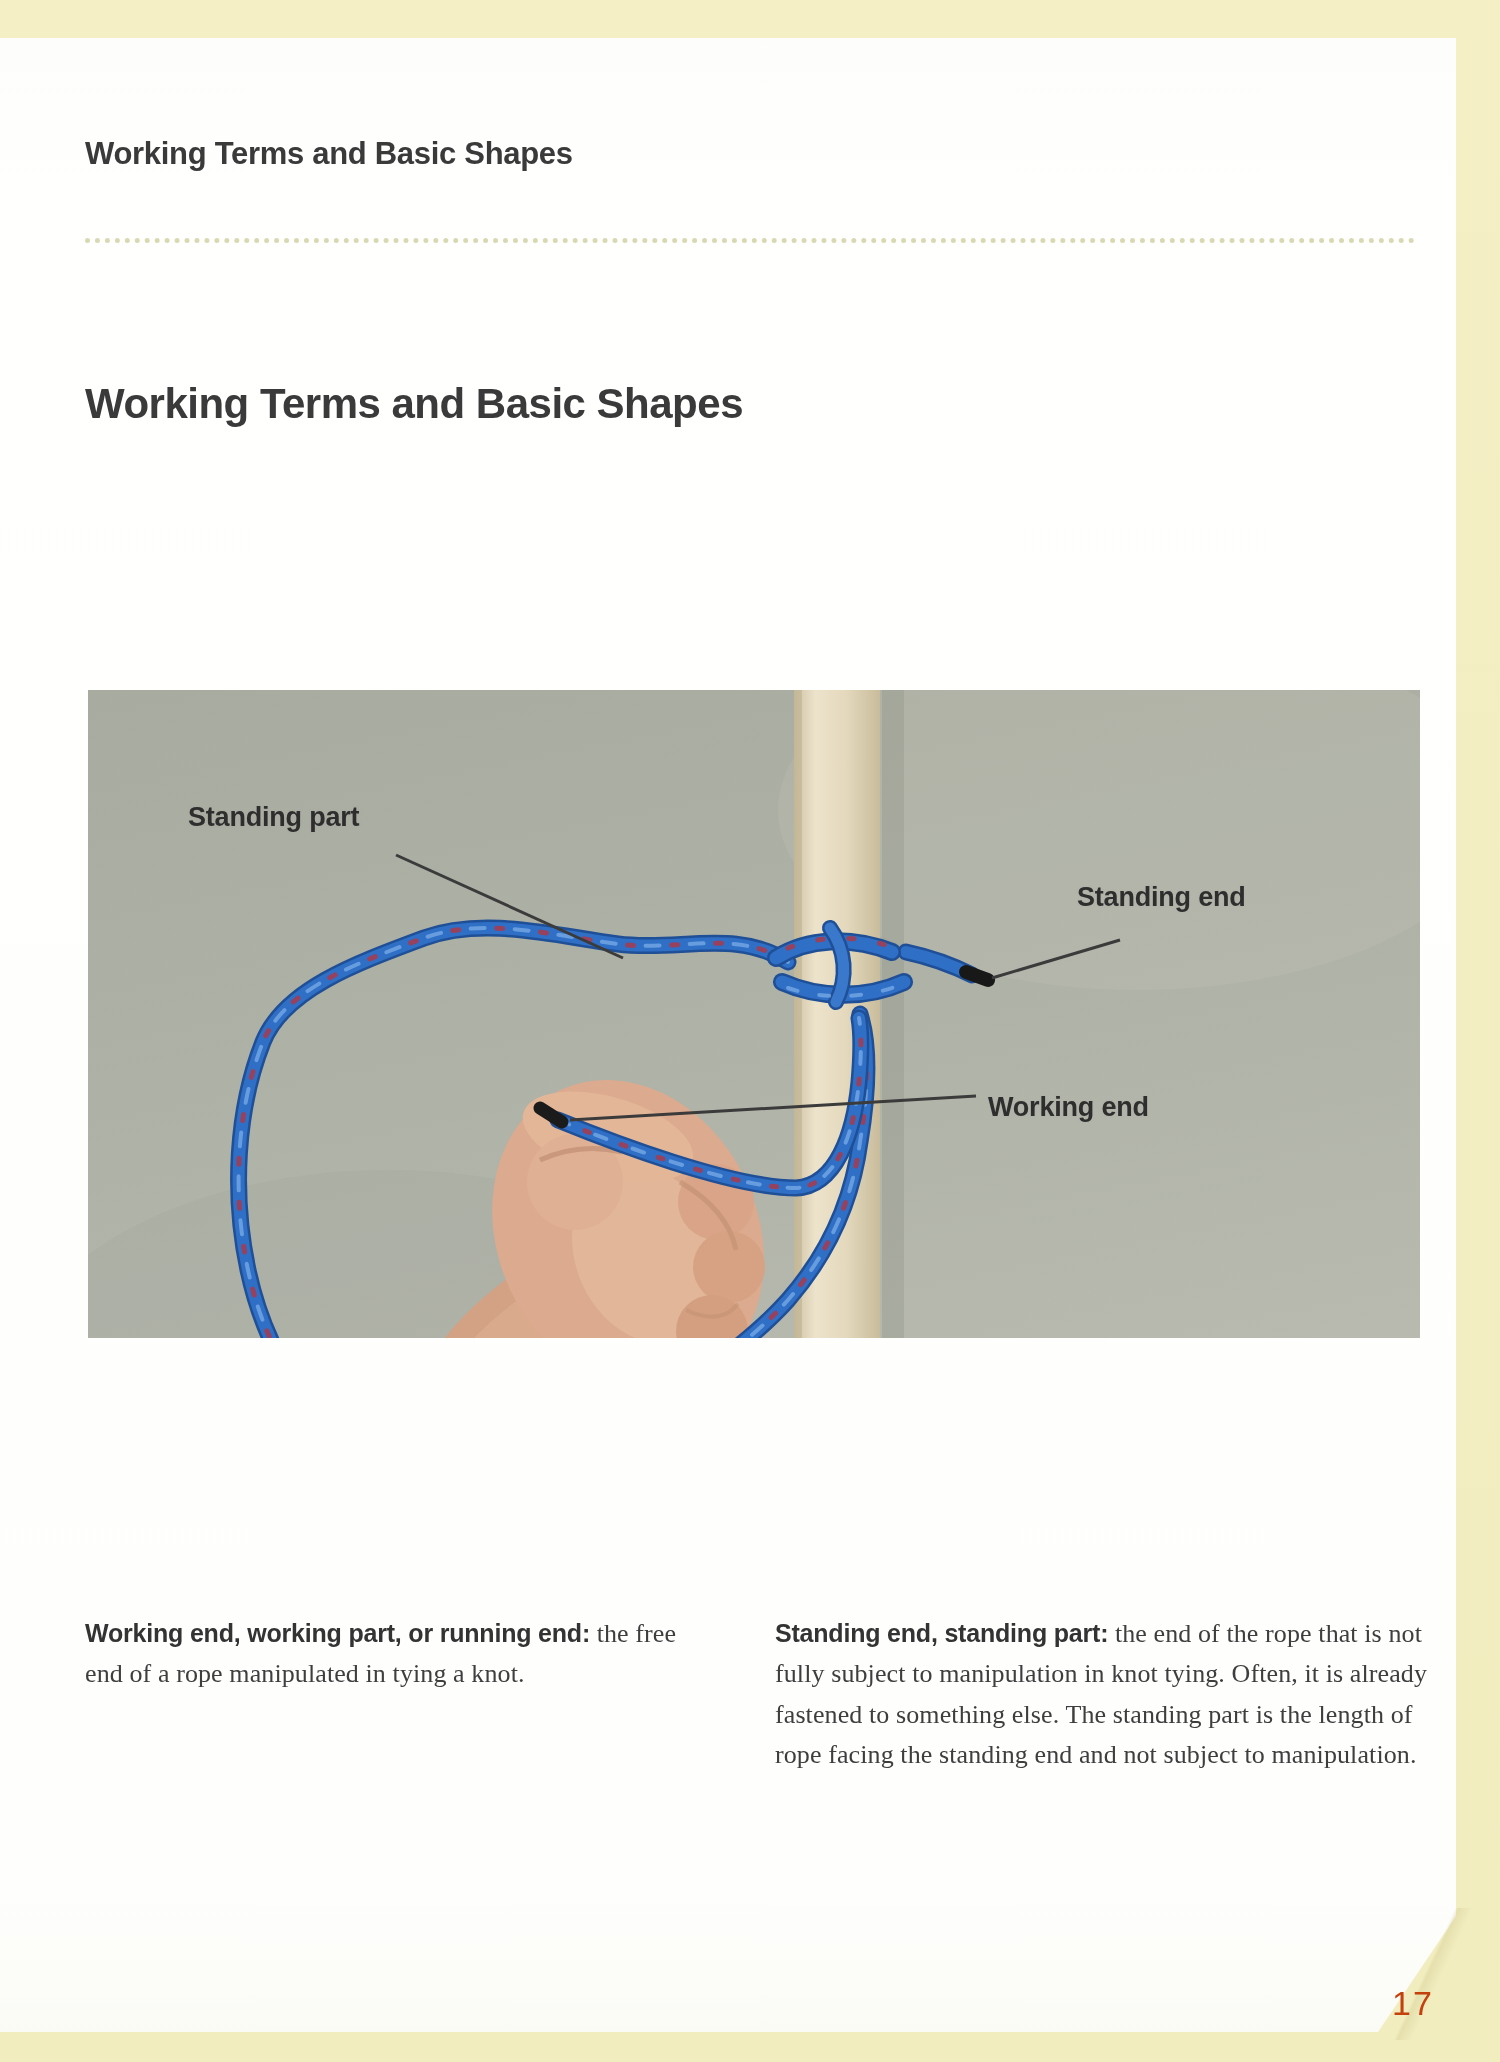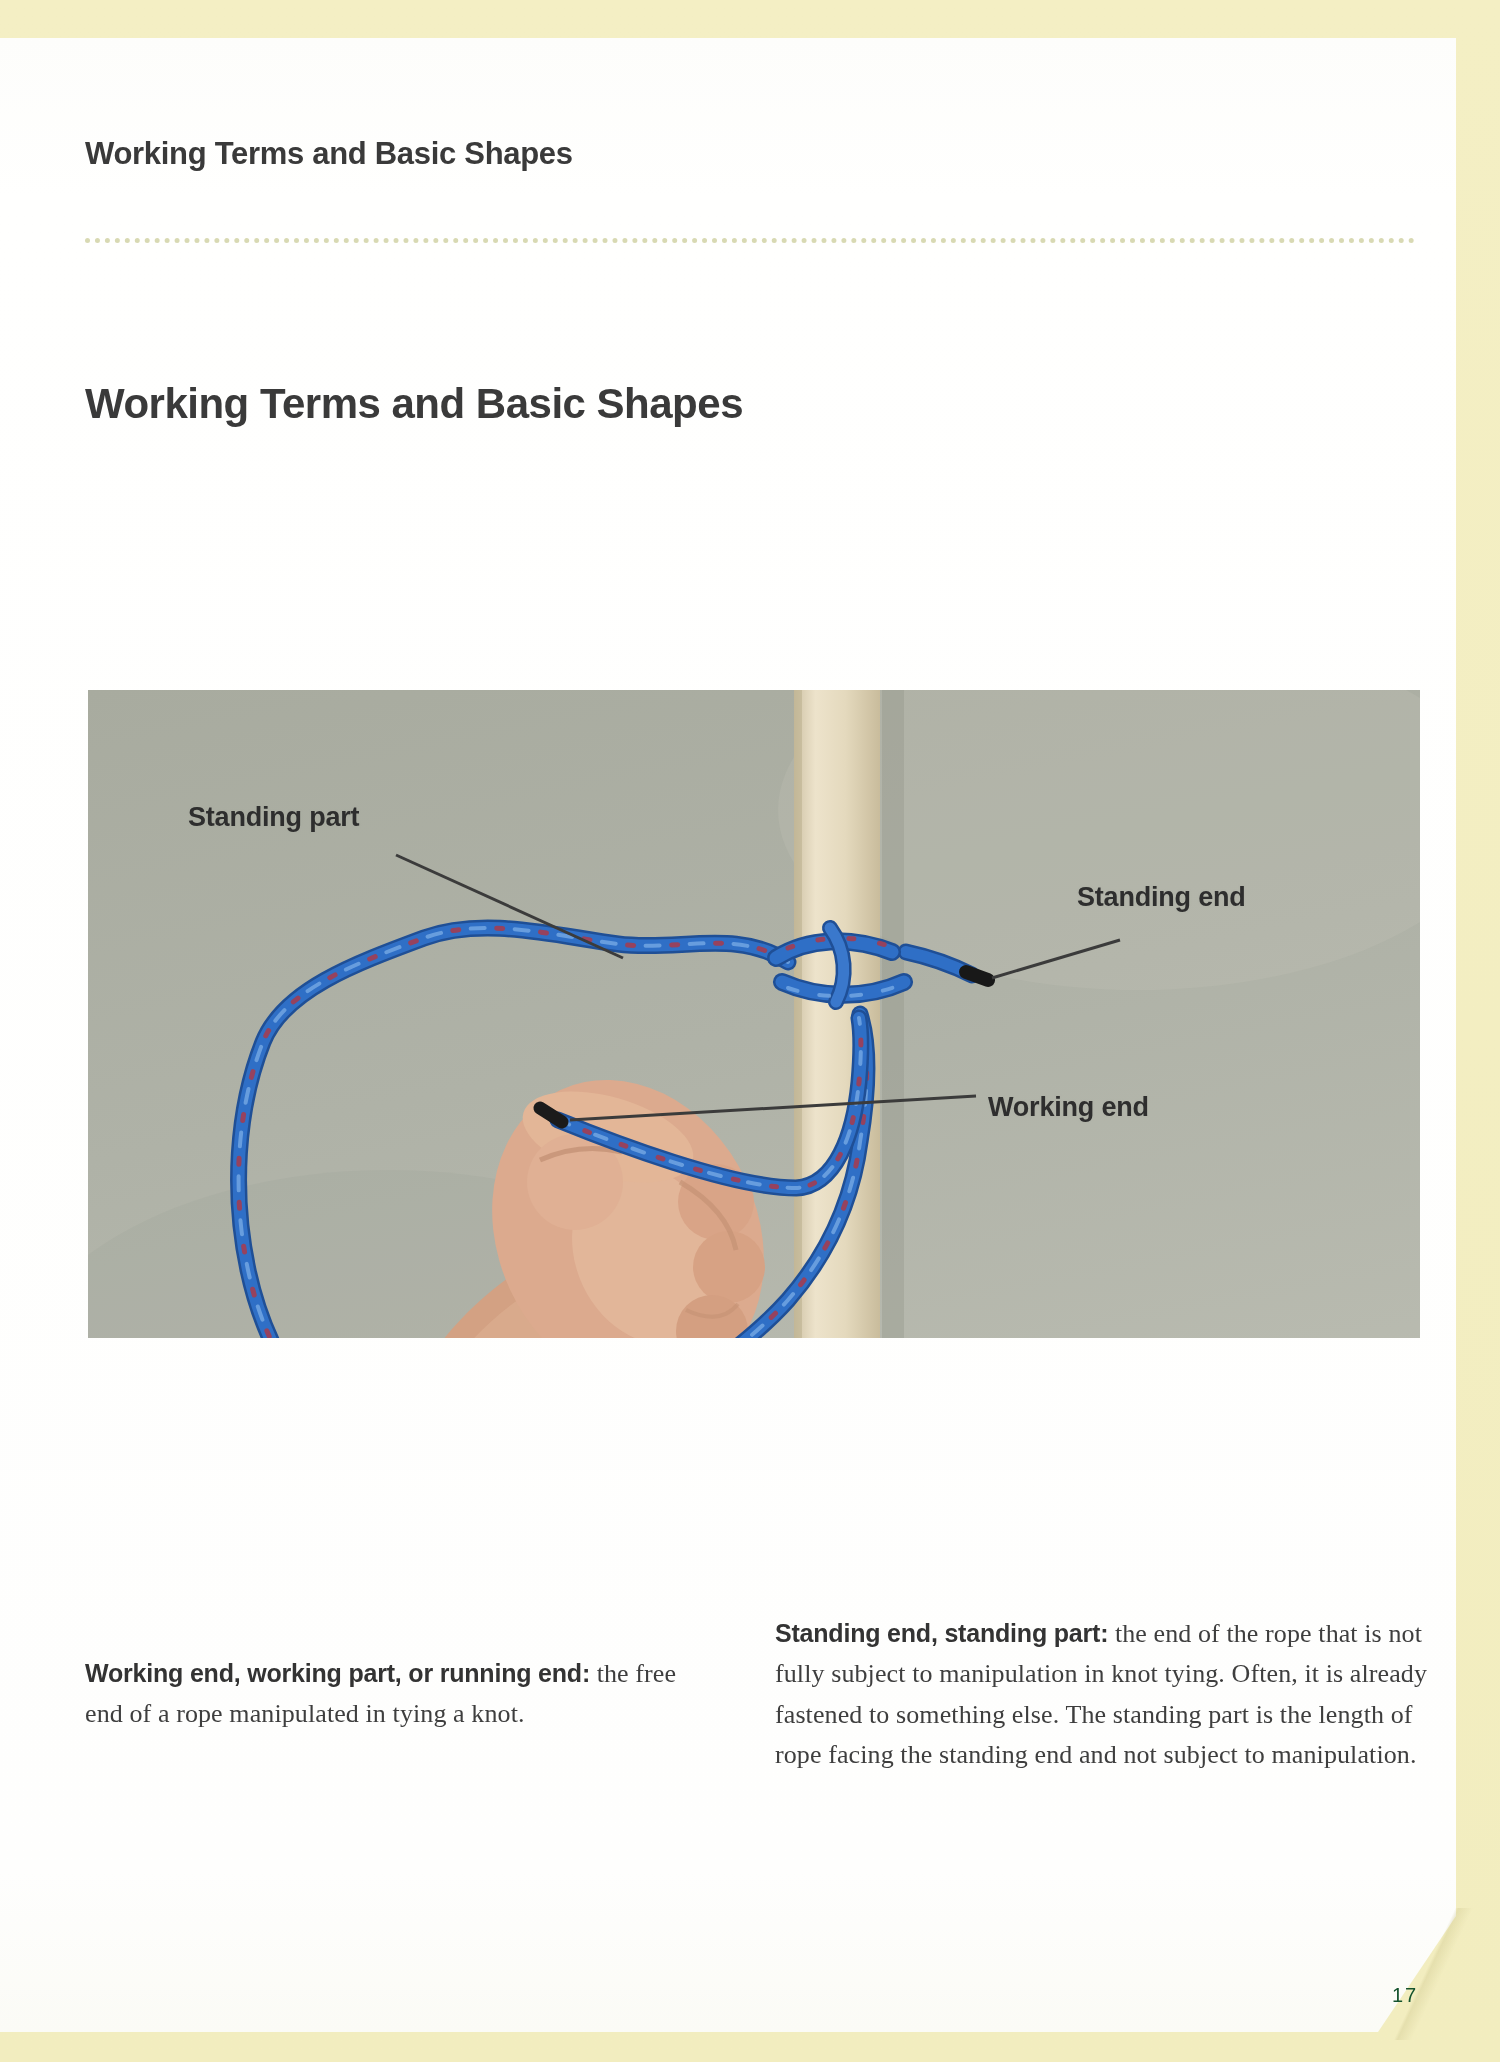--- a/index.html
+++ b/index.html
@@ -43,25 +43,25 @@
   .lbl-working-end{left:900px;top:370px;margin-top:32px;}
   .caption{
     position:absolute;top:1614px;
     font-family:"Liberation Serif",serif;
     font-size:26px;color:#3e3e3e;line-height:1.55;letter-spacing:0.1px;
   }
   .caption .lead{
     font-family:"Liberation Sans",sans-serif;
     font-weight:800;font-size:25px;color:#333333;letter-spacing:-0.2px;
   }
-  .caption-left{left:85px;width:622px;margin-top:40px;}
+  .caption-left{left:85px;width:622px;}
   .caption-right{left:775px;width:658px;}
   .page-number{
     position:absolute;left:1392px;top:1984px;
-    font-size:20px;color:#14532d;letter-spacing:2px;font-weight:400;
+    font-size:34px;color:#c2410c;letter-spacing:2px;font-weight:400;
   }
   .fold-shade{
     position:absolute;left:1368px;top:1908px;width:120px;height:132px;
     background:linear-gradient(115deg,rgba(0,0,0,0) 48%,rgba(190,182,120,.25) 50%,rgba(0,0,0,0) 58%);
     pointer-events:none;
   }
 </style>
 </head>
 <body>
 

